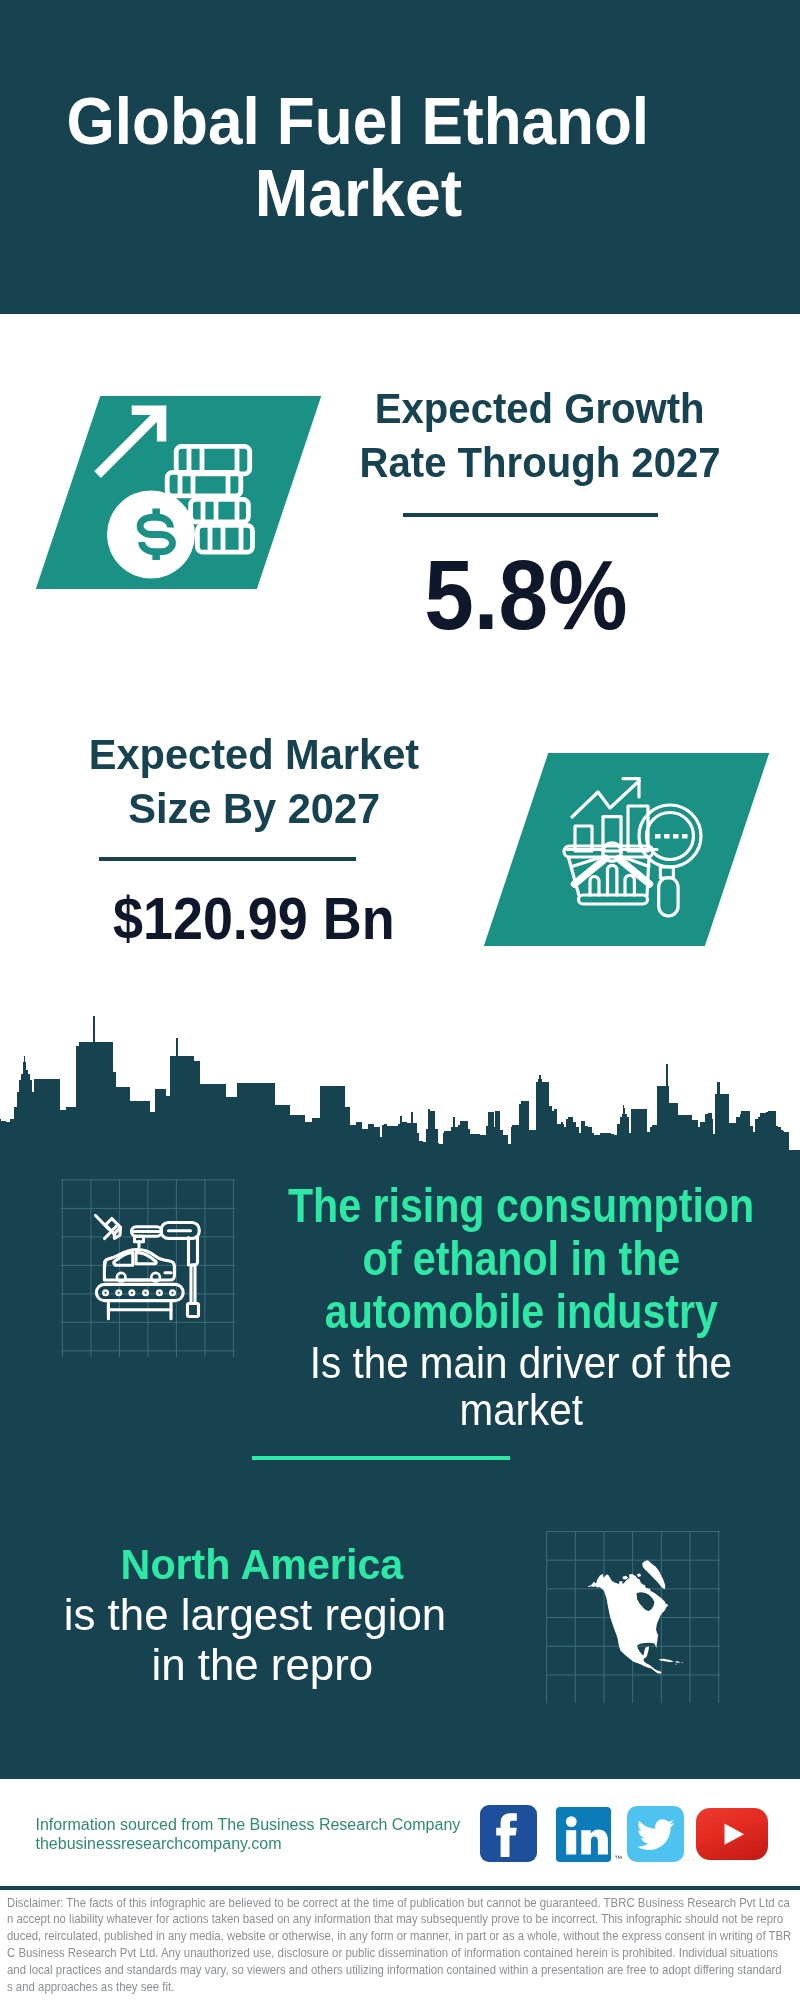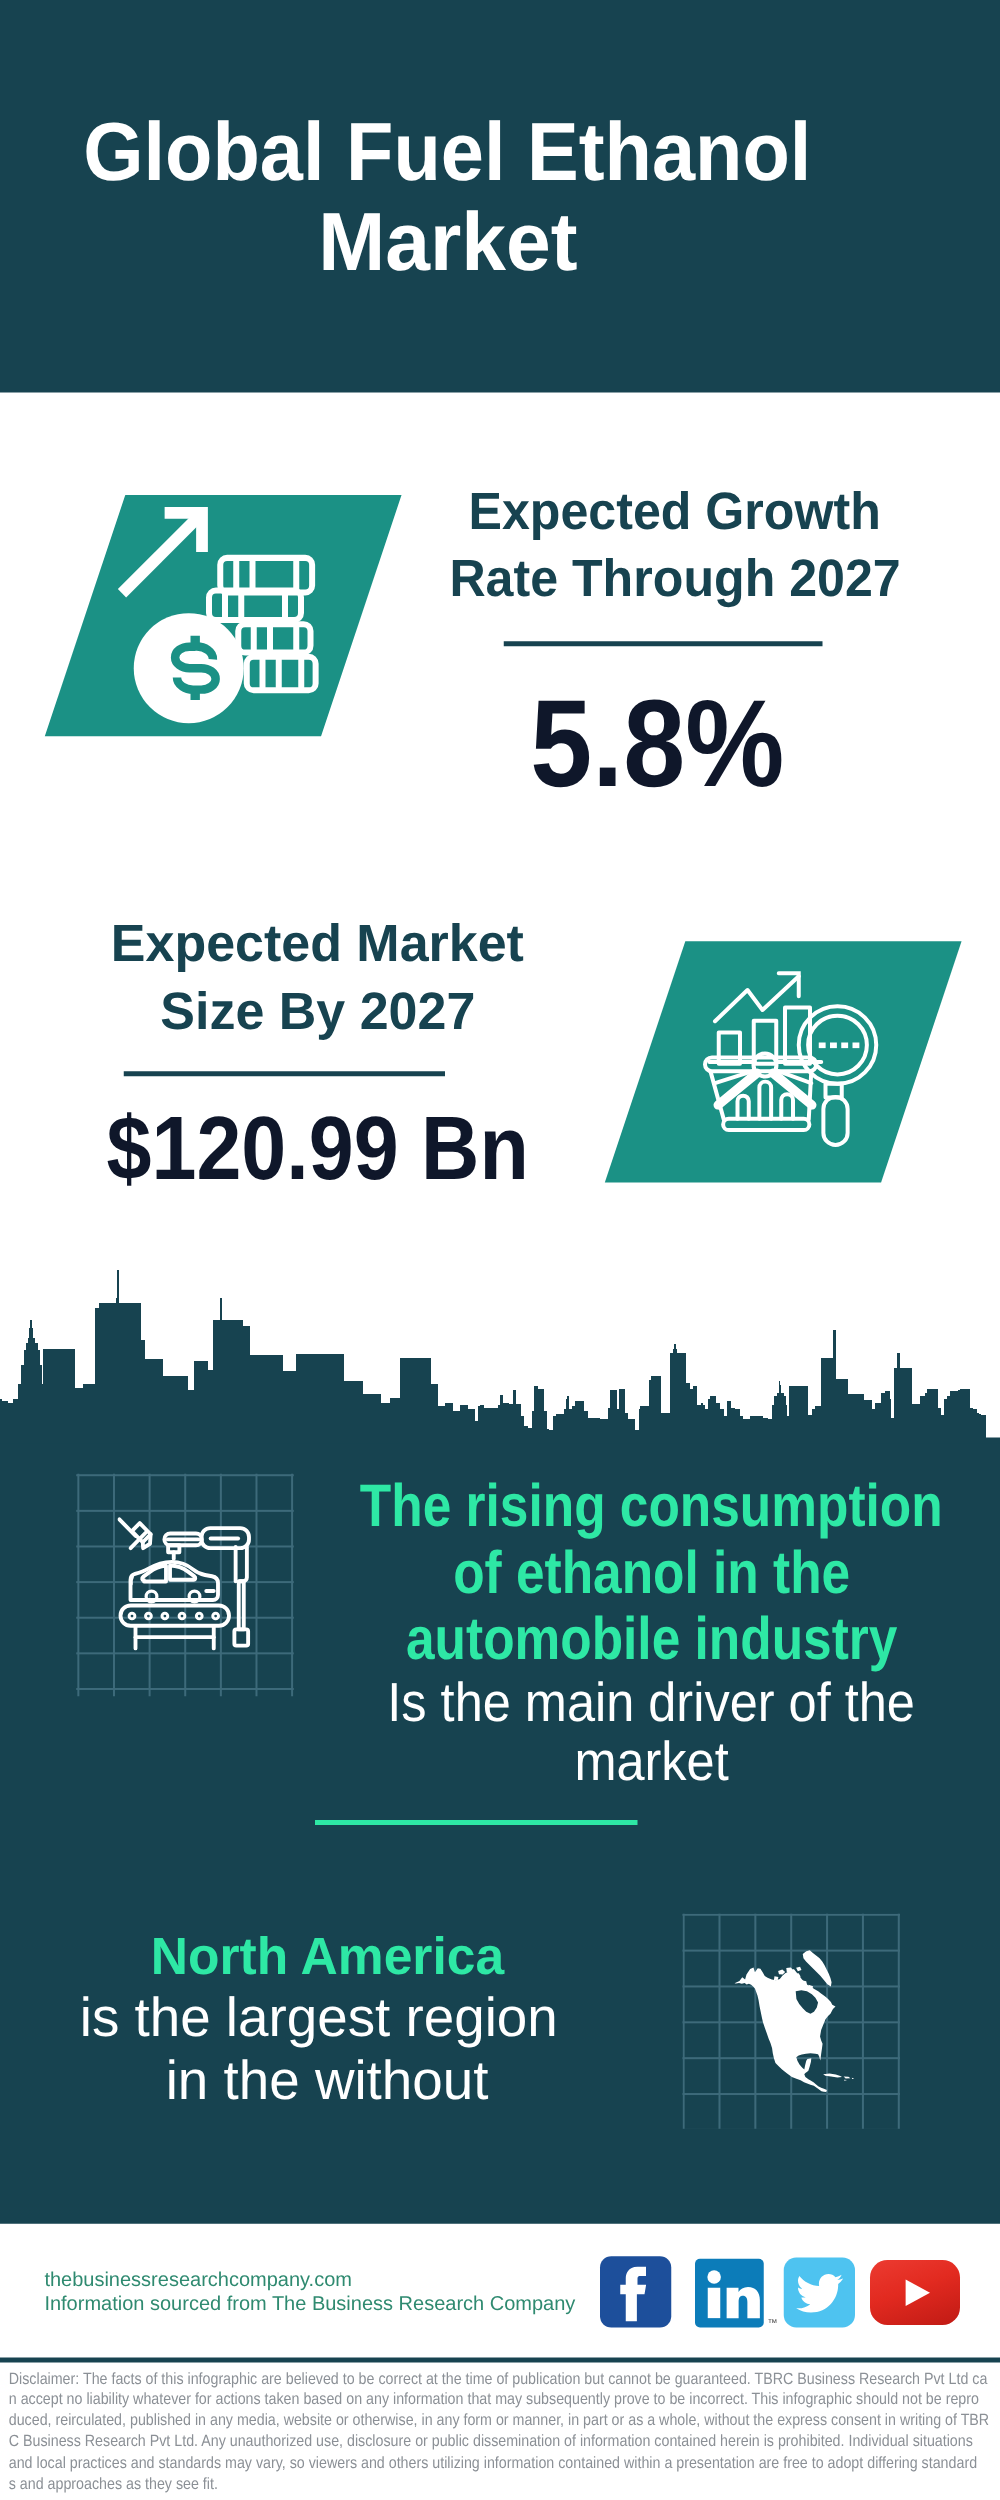--- a/index.html
+++ b/index.html
@@ -43,21 +43,21 @@
 
   
   #stat1-head{left:240px;top:382px;width:600px;}
   #stat1-rule{left:403px;top:513px;width:255px;}
   #stat1-value{left:326px;top:545px;width:400px;font-size:99px;line-height:99px;white-space:nowrap;}
   #stat1-value .sq{transform:scaleX(0.90);}
 
   
   #stat2-head{left:-46px;top:727.5px;width:600px;}
   #stat2-rule{left:99px;top:857px;width:257px;}
-  #stat2-value{left:14px;top:878.5px;width:480px;font-size:72px;line-height:80px;white-space:nowrap;}
+  #stat2-value{left:14px;top:878.5px;width:480px;font-size:60px;line-height:80px;white-space:nowrap;}
   #stat2-value .sq{transform:scaleX(0.898);}
 
   
   #grid-car{left:61px;top:1179px;width:174px;height:178px;
      background-image:linear-gradient(to right,#3d6a7a 1.4px,transparent 1.4px),
                       linear-gradient(to bottom,#3d6a7a 1.4px,transparent 1.4px);
      background-size:28.5px 28.5px;background-position:29.4px 28.9px;}
   #icon-car{left:94px;top:1210px;width:112px;height:112px;}
   #driver-text{left:171px;top:1180px;width:700px;text-align:center;font-size:48px;line-height:52.95px;white-space:nowrap;}
   #driver-text .sq{transform:scaleX(0.857);}
@@ -245,33 +245,33 @@
     <div class="hl-green"><span class="sq">of ethanol in the</span></div>
     <div class="hl-green"><span class="sq">automobile industry</span></div>
     <div class="hl-white"><span class="sq">Is the main driver of the</span></div>
     <div class="hl-white"><span class="sq">market</span></div>
   </div>
   <div class="abs" id="driver-divider"></div>
 
   <div class="abs" id="region-text">
     <div class="hl-green"><span class="sq">North America</span></div>
     <div class="hl-white"><span class="sq">is the largest region</span></div>
-    <div class="hl-white"><span class="sq">in the without</span></div>
+    <div class="hl-white"><span class="sq">in the repro</span></div>
   </div>
   <div class="abs grid-box" id="grid-map"></div>
   <svg class="abs" id="icon-map" viewBox="0 0 100 125">
       <g>
         <path fill="#ffffff" fill-rule="evenodd" d="M 5,27.2 L 8.5,25.6 L 10.5,23 L 12.5,24.5 L 13.5,21 L 16.1,17.1 L 18.5,16 L 19.5,19.5 L 21.5,16.5 L 23.4,17 L 25,19.5 L 26.5,22.1 L 28.5,23.4 L 31.5,24.6 L 34.5,25.2 L 37.2,24.3 L 39,22 L 41,20.2 L 43.5,19 L 45.5,18 L 47.2,17.1 L 49,19.5 L 51,22 L 53,24.5 L 55,26.5 L 57,28.5 L 59.5,30 L 62,31.5 L 64.5,33 L 66.5,34.5 L 68.5,36 L 69.7,36.8 L 71.5,38.5 L 73.5,40.5 L 74.5,42.5 L 76.8,43.7 L 75,45.5 L 73.2,49 L 71.5,50.5 L 69.7,52.9 L 68.1,56.8 L 66.6,60.5 L 65.8,65.2 L 66.6,68 L 67.6,70.2 L 67.2,73.5 L 66.6,77.5 L 66,82.1 L 65.2,79.4 L 64.4,77.8 L 62.5,77.4 L 59,77.1 L 55.8,77.4 L 52.8,77.9 L 50.6,78.6 L 48.9,79.8 L 49.8,82.5 L 51.2,85 L 53,87.2 L 54.6,88.6 L 55.2,85.6 L 56.0,82.4 L 56.8,81.2 L 59.6,80.6 L 59.3,83.2 L 58.5,86.2 L 57.5,89.4 L 56.4,90.4 L 55.4,91.0 L 54.6,92.0 L 55.4,94 L 57.5,95.5 L 59.4,96.6 L 61.4,97.8 L 62.8,99 L 64.5,100.5 L 66.6,101.6 L 68.6,102.2 L 70.7,103.2 L 70.2,104.6 L 68.4,104.4 L 66.8,104 L 64.4,102.2 L 61.4,100.1 L 59,99.4 L 56.7,98.6 L 54.4,97.6 L 52,96.3 L 49,95.2 L 45.8,94 L 42.4,91.4 L 38.8,88.6 L 36.4,86.2 L 34.1,84 L 33,80.5 L 32.2,77 L 31.7,73.5 L 30.6,70 L 29.2,66.5 L 27.8,62.5 L 26.4,58.5 L 25.2,55 L 24.4,51.4 L 23.6,47.6 L 22.8,43.6 L 22.1,39.4 L 21.3,36 L 20.4,33.5 L 19.5,30.9 L 18.2,29.5 L 16.8,28.4 L 15.2,27.6 L 13.6,28.2 L 12.2,27 L 10.2,27.6 L 8.2,27 L 6,27.5 Z M 48.5,33 L 52.5,32.3 L 56.5,33 L 60,35 L 62.5,37.5 L 64.4,41 L 63.5,44.5 L 61.5,47.5 L 59,48.9 L 56,47.5 L 53.5,45 L 51,42 L 49,38.5 Z"></path>
         <path fill="#ffffff" d="M 53.5,6.5 L 56,4.5 L 58.5,3.8 L 60.5,5.5 L 63,7.5 L 65.5,9.5 L 67.5,12 L 69,14.5 L 70.5,17.5 L 72,20.5 L 73.2,23.5 L 74,26.5 L 73.5,29.5 L 71,28 L 68.5,25 L 66,22 L 63.5,19.5 L 61,17 L 58.5,14.5 L 56,12 L 54,9.5 Z M 68,92 L 72.5,91.4 L 77,92.2 L 80.2,93.2 L 81.4,94 L 78.2,94.2 L 73.6,93.6 L 69.6,93 Z M 36,18.5 L 39,17.5 L 41,19.2 L 39.2,21 L 36.6,20.8 Z M 41.8,16.4 L 45,16 L 47,18.2 L 44.8,20.2 L 42.2,19.6 Z M 47.4,20.6 L 50.6,20.2 L 52,22.4 L 49.8,24.4 L 47.4,23.2 Z M 42.6,22.2 L 45.4,22.2 L 45.8,25 L 43.2,25.4 Z M 52.6,25.2 L 56,25.8 L 56.6,28.6 L 53.6,29 Z M 57.6,28.4 L 60.8,29.4 L 60.4,31.6 L 57.6,31.6 Z M 33.4,22.2 L 36.2,22.8 L 35.6,25.4 L 33,25 Z M 48.8,16.2 L 51.6,15.6 L 52.6,17.8 L 50,18.8 Z M 44,27.5 L 47,28.2 L 46.4,30.4 L 43.6,29.8 Z M 82.6,93.6 L 86,93.8 L 87.4,94.8 L 84,94.9 Z M 88.4,94.5 L 90.2,94.9 L 88.6,95.4 Z M 82.8,95.8 L 85,96 L 83.2,96.5 Z"></path>
       </g>
     </svg>
 
   <div class="abs" id="source-note">
+    <div><span class="sq">Information sourced from The Business Research Company</span></div>
     <div><span class="sq">thebusinessresearchcompany.com</span></div>
-    <div><span class="sq">Information sourced from The Business Research Company</span></div>
   </div>
 
   <a class="abs social" id="social-fb">
       <svg viewBox="0 0 57 57">
         <path fill="#ffffff" d="M35.6 30.4 h-6.1 V52 h-8.9 V30.4 h-4.4 v-7.6 h4.4 v-5.1 c0-3.7 1.8-9.4 9.4-9.4 l6.8 0.03 v7.4 h-4.9 c-0.8 0-1.9 0.4-1.9 2.1 v5 h6.9 z"></path>
       </svg>
     </a>
   <a class="abs social" id="social-li">
       <svg viewBox="0 0 55 55">
         <g fill="#ffffff">

